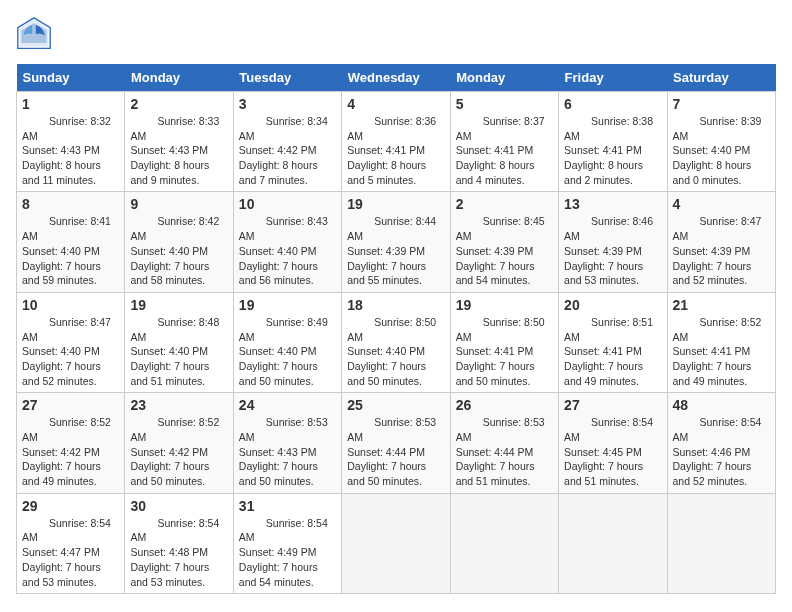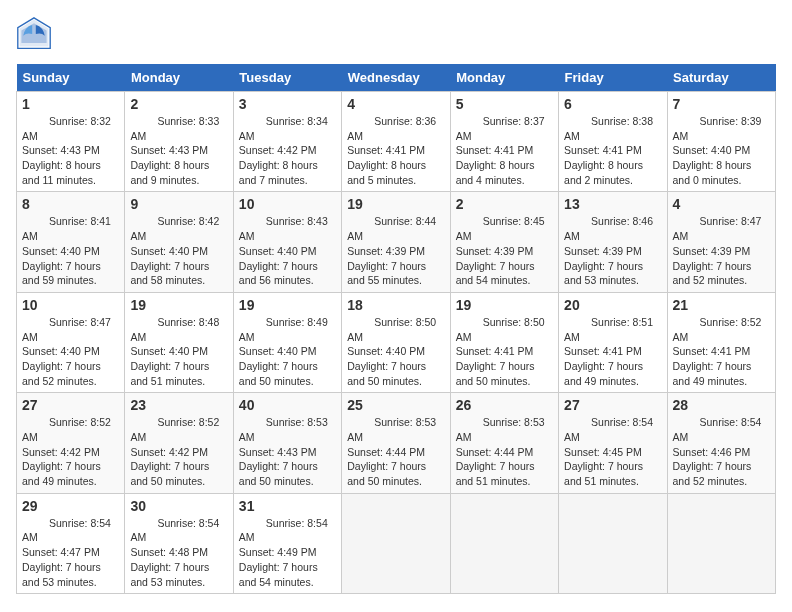--- a/index.html
+++ b/index.html
@@ -166,29 +166,29 @@
         <td><span class="day-num">20</span>
 <span class="day-info">Sunrise: 8:51 AM<br>Sunset: 4:41 PM<br>Daylight: 7 hours and 49 minutes.</span></td>
         <td><span class="day-num">21</span>
 <span class="day-info">Sunrise: 8:52 AM<br>Sunset: 4:41 PM<br>Daylight: 7 hours and 49 minutes.</span></td>
       </tr>
       <tr>
         <td><span class="day-num">27</span>
 <span class="day-info">Sunrise: 8:52 AM<br>Sunset: 4:42 PM<br>Daylight: 7 hours and 49 minutes.</span></td>
         <td><span class="day-num">23</span>
 <span class="day-info">Sunrise: 8:52 AM<br>Sunset: 4:42 PM<br>Daylight: 7 hours and 50 minutes.</span></td>
-        <td><span class="day-num">40</span>
+        <td><span class="day-num">24</span>
 <span class="day-info">Sunrise: 8:53 AM<br>Sunset: 4:43 PM<br>Daylight: 7 hours and 50 minutes.</span></td>
         <td><span class="day-num">25</span>
 <span class="day-info">Sunrise: 8:53 AM<br>Sunset: 4:44 PM<br>Daylight: 7 hours and 50 minutes.</span></td>
         <td><span class="day-num">26</span>
 <span class="day-info">Sunrise: 8:53 AM<br>Sunset: 4:44 PM<br>Daylight: 7 hours and 51 minutes.</span></td>
         <td><span class="day-num">27</span>
 <span class="day-info">Sunrise: 8:54 AM<br>Sunset: 4:45 PM<br>Daylight: 7 hours and 51 minutes.</span></td>
-        <td><span class="day-num">28</span>
+        <td><span class="day-num">48</span>
 <span class="day-info">Sunrise: 8:54 AM<br>Sunset: 4:46 PM<br>Daylight: 7 hours and 52 minutes.</span></td>
       </tr>
       <tr>
         <td><span class="day-num">29</span>
 <span class="day-info">Sunrise: 8:54 AM<br>Sunset: 4:47 PM<br>Daylight: 7 hours and 53 minutes.</span></td>
         <td><span class="day-num">30</span>
 <span class="day-info">Sunrise: 8:54 AM<br>Sunset: 4:48 PM<br>Daylight: 7 hours and 53 minutes.</span></td>
         <td><span class="day-num">31</span>
 <span class="day-info">Sunrise: 8:54 AM<br>Sunset: 4:49 PM<br>Daylight: 7 hours and 54 minutes.</span></td>
         <td class="empty"></td>

